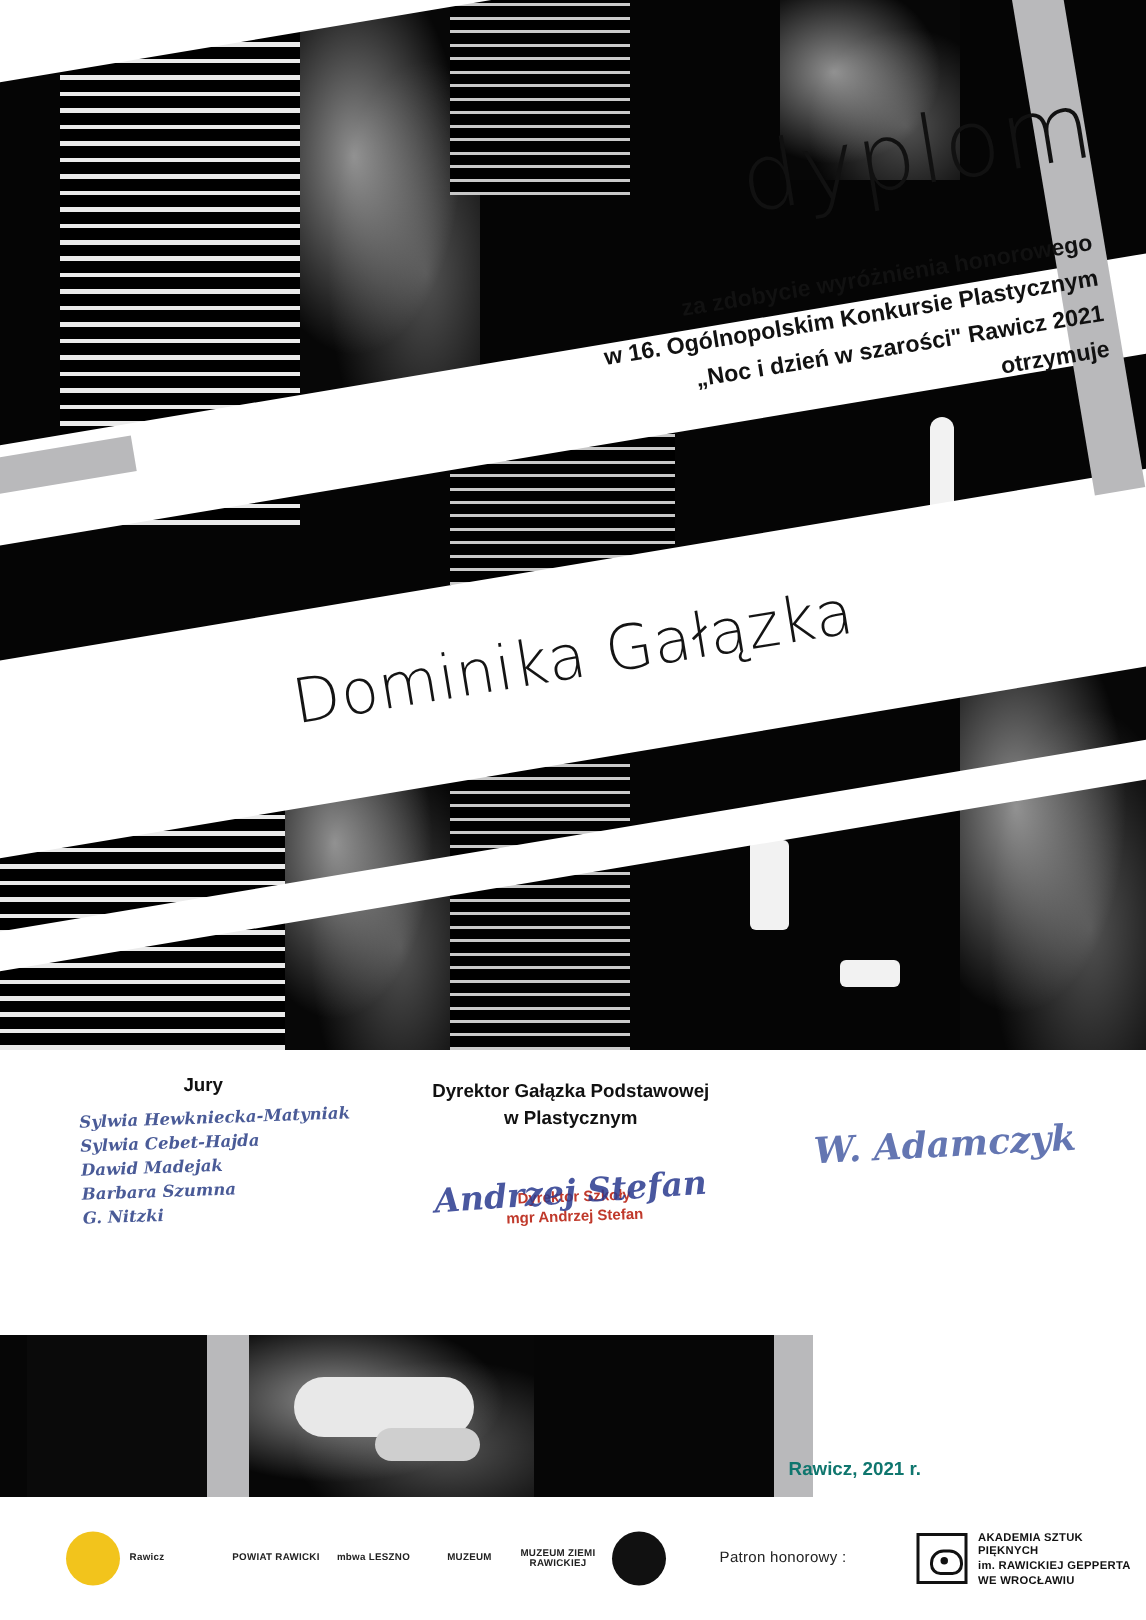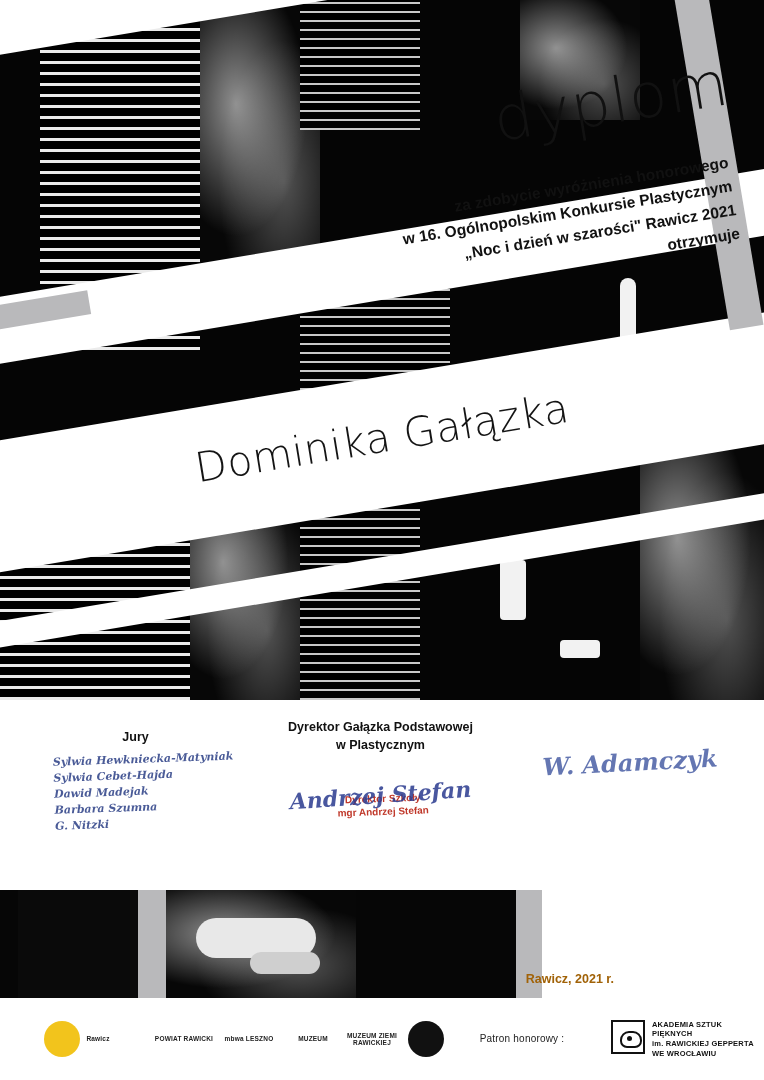--- a/index.html
+++ b/index.html
@@ -150,21 +150,21 @@
     background: #ffffff;
   }
   .sig-col {
     position: absolute;
     text-align: center;
     font-size: 12.5px;
     font-weight: 700;
     color: #111;
     line-height: 1.45;
   }
-  .sig-jury   { left: 28px;  top: 28px; width: 215px; }
+  .sig-jury   { left: 28px;  top: 14px; width: 215px; }
   .sig-dyr    { left: 258px; top: 18px; width: 245px; }
   .sig-kom    { left: 520px; top: 18px; width: 220px; }
 
   .ink {
     font-family: "DejaVu Serif", serif;
     font-style: italic;
     color: #2b3f86;
     opacity: .85;
   }
   .jury-ink {
@@ -208,21 +208,21 @@
     overflow: hidden;
     background: #000;
   }
   .art-bottom .panel { position: absolute; top: 0; height: 108px; }
 
   .place {
     position: absolute;
     right: 150px; top: 972px;
     font-size: 12.5px;
     font-weight: 700;
-    color: #a16207;
+    color: #0f766e;
   }
 
   
   .footer {
     position: absolute;
     left: 0; top: 998px;
     width: 764px; height: 82px;
     background: #ffffff;
   }
   .logo {
@@ -245,21 +245,21 @@
   .logo-muzeum  { left: 282px; width: 62px; }
   .logo-zm      { left: 344px; width: 56px; }
   .logo-galeria { left: 398px; width: 56px; }
   .logo-patron  { left: 462px; width: 120px; font-size: 10px; font-weight: 400; }
   .logo-asp     { left: 588px; width: 172px; justify-content: flex-start; text-align: left; }
 
   .badge-circle {
     width: 36px; height: 36px; border-radius: 50%;
     display: inline-block;
   }
-  .asp-wrap { display: flex; gap: 7px; padding-left: 23px; }
+  .asp-wrap { display: flex; align-items: center; gap: 7px; padding-left: 23px; }
   .asp-mark {
     width: 34px; height: 34px;
     border: 2px solid #111;
     position: relative;
     flex: 0 0 auto;
   }
   .asp-mark::before {
     content: ""; position: absolute;
     left: 7px; top: 9px; width: 18px; height: 13px;
     border: 2px solid #111; border-radius: 9px 9px 7px 7px;

